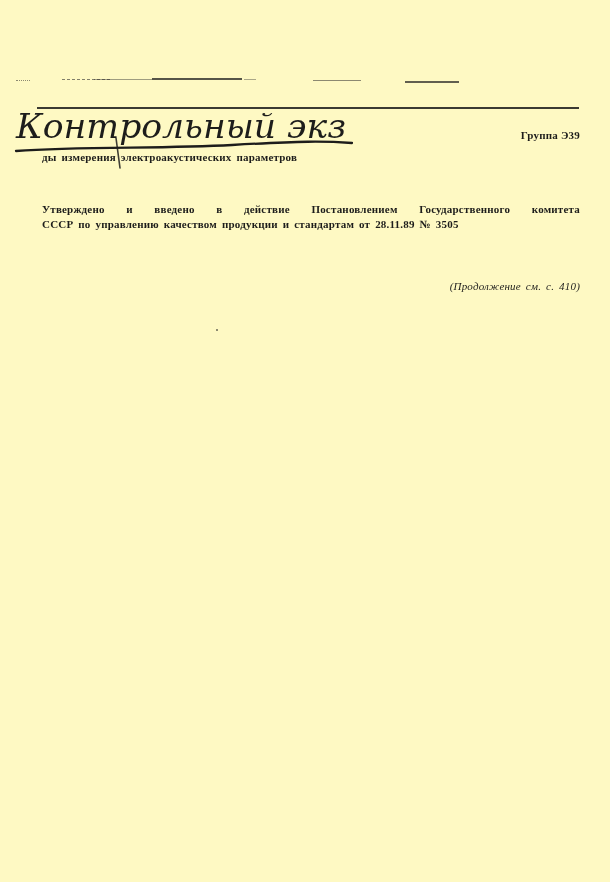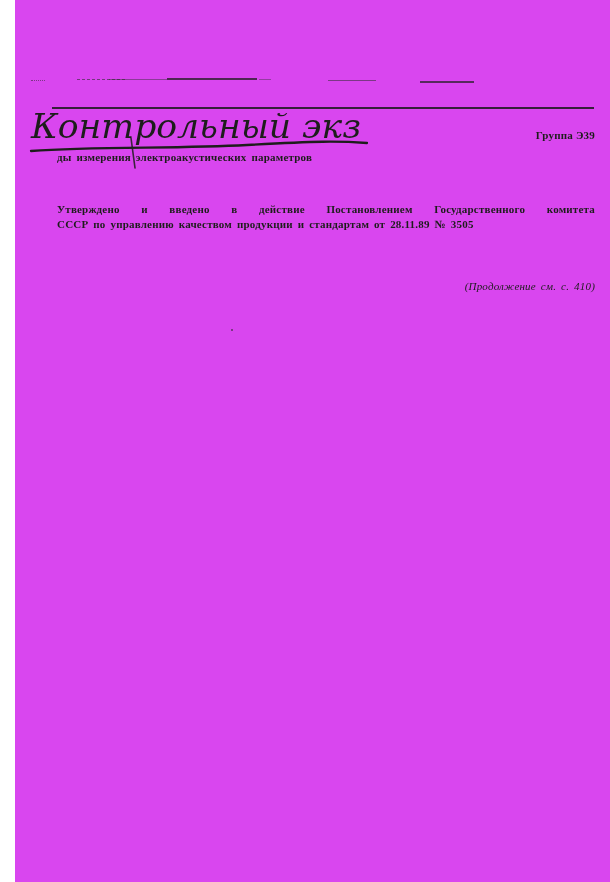--- a/index.html
+++ b/index.html
@@ -11,22 +11,21 @@
     height: 882px;
     background: #ffffff;
     font-family: "Liberation Serif", serif;
     color: #1d1d1b;
     position: relative;
     overflow: hidden;
   }
   .page {
     position: absolute;
     inset: 0;
-    background: #d946ef;
-    margin-left: 15px;
+    background: #fef9c3;
   }
   
   .artifact {
     position: absolute;
     height: 0;
   }
   .a1 { left: 16px;  top: 80px; width: 14px; border-top: 1.5px dotted rgba(45,45,45,.55); }
   .a2 { left: 62px;  top: 79px; width: 48px; border-top: 1.5px dashed rgba(45,45,45,.6); }
   .a3 { left: 94px;  top: 79px; width: 58px; border-top: 1.5px solid  rgba(45,45,45,.45); }
   .a4 { left: 152px; top: 78px; width: 90px; border-top: 2px   solid  rgba(30,30,30,.75); }

